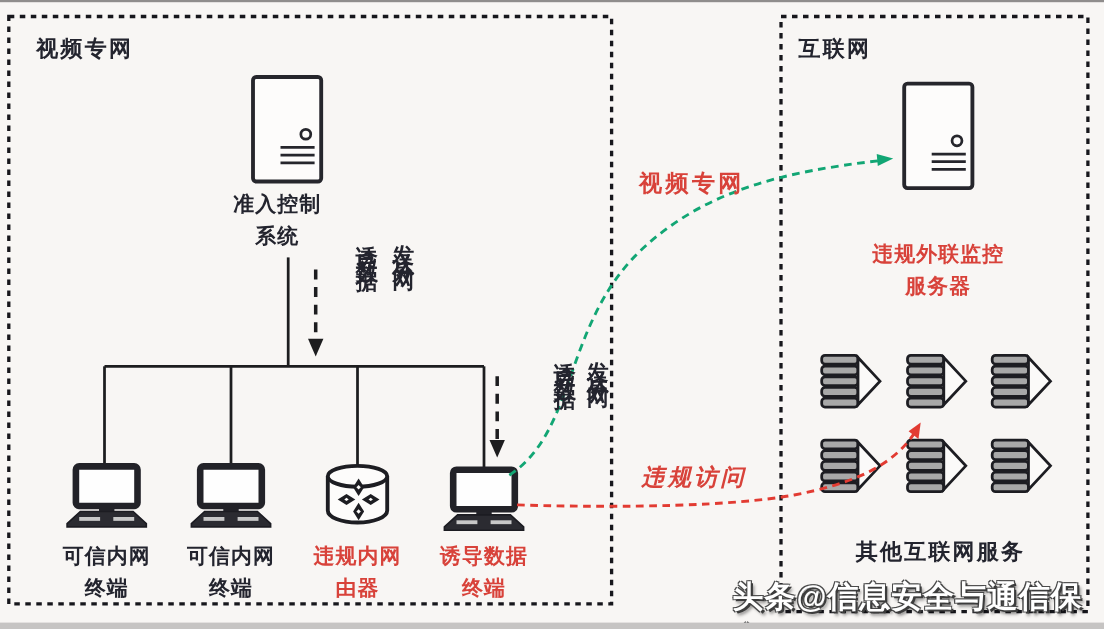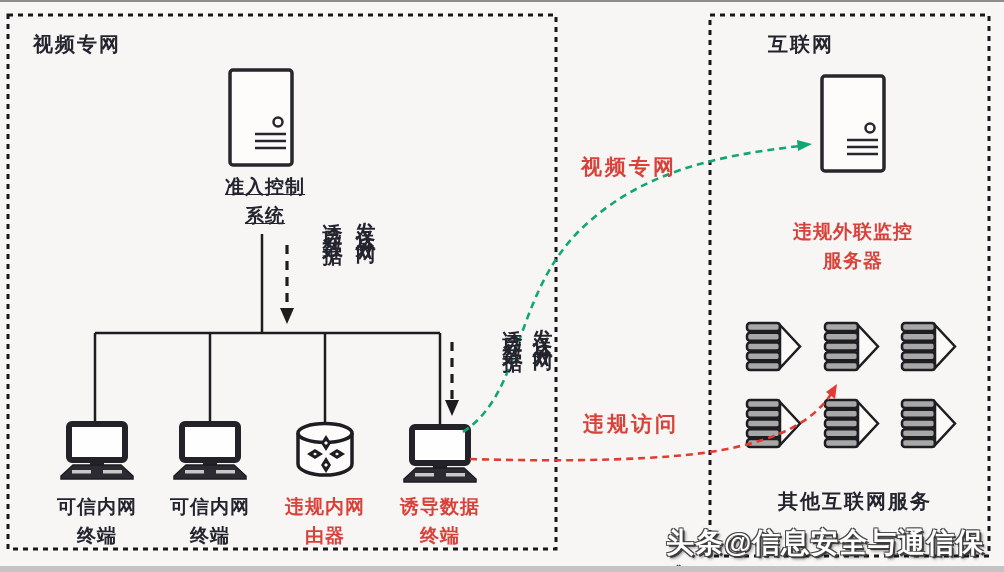--- a/index.html
+++ b/index.html
@@ -111,23 +111,23 @@
       <polygon points="812,144 798,151 797,140" fill="#12a674"></polygon>
     </g>
 
     <g>
       <path d="M 470 459 C 570 462, 668 460, 722 450 C 774 440, 813 424, 833 391" fill="none" stroke="#e23b32" stroke-width="2.6" stroke-dasharray="7 5"></path>
       <polygon points="837,384 835,399 826,392" fill="#e23b32"></polygon>
     </g>
   </svg>
 
   <div class="txt boxtitle" style="left:33px;top:31px;">视频专网</div>
-  <div class="txt boxtitle" style="left:768px;top:31px;">互联网</div>
+  <div class="txt boxtitle" style="left:726px;top:31px;">互联网</div>
 
-  <div class="txt twoline" style="left:200px;top:172px;width:130px;text-decoration:underline;">
+  <div class="txt twoline" style="left:187px;top:172px;width:130px;">
     <div>准入控制</div>
     <div>系统</div>
   </div>
 
   <div class="vtext" style="left:320px;top:206px;">诱导数据</div>
   <div class="vtext" style="left:353px;top:206px;">发送外网</div>
   <div class="vtext" style="left:500px;top:313px;">诱导数据</div>
   <div class="vtext" style="left:530px;top:313px;">发送外网</div>
 
   <div class="txt twoline" style="left:37px;top:492px;width:120px;">
@@ -148,18 +148,18 @@
   </div>
 
   <div class="txt twoline red" style="left:768px;top:176px;width:170px;margin-top:41px;">
     <div>违规外联监控</div>
     <div>服务器</div>
   </div>
 
   <div class="txt" style="left:755px;top:488px;width:200px;text-align:center;font-size:20px;letter-spacing:2px;">其他互联网服务</div>
 
   <div class="txt red flowlabel" style="left:581px;top:153px;">视频专网</div>
-  <div class="txt red flowlabel" style="left:583px;top:410px;">违规访问</div>
+  <div class="txt red flowlabel" style="left:583px;top:420px;font-style:italic;">违规访问</div>
 
   <div class="watermark">头条@信息安全与通信保密</div>
 
   <div class="bottombar"></div>
 </div>
 
 </body></html>

